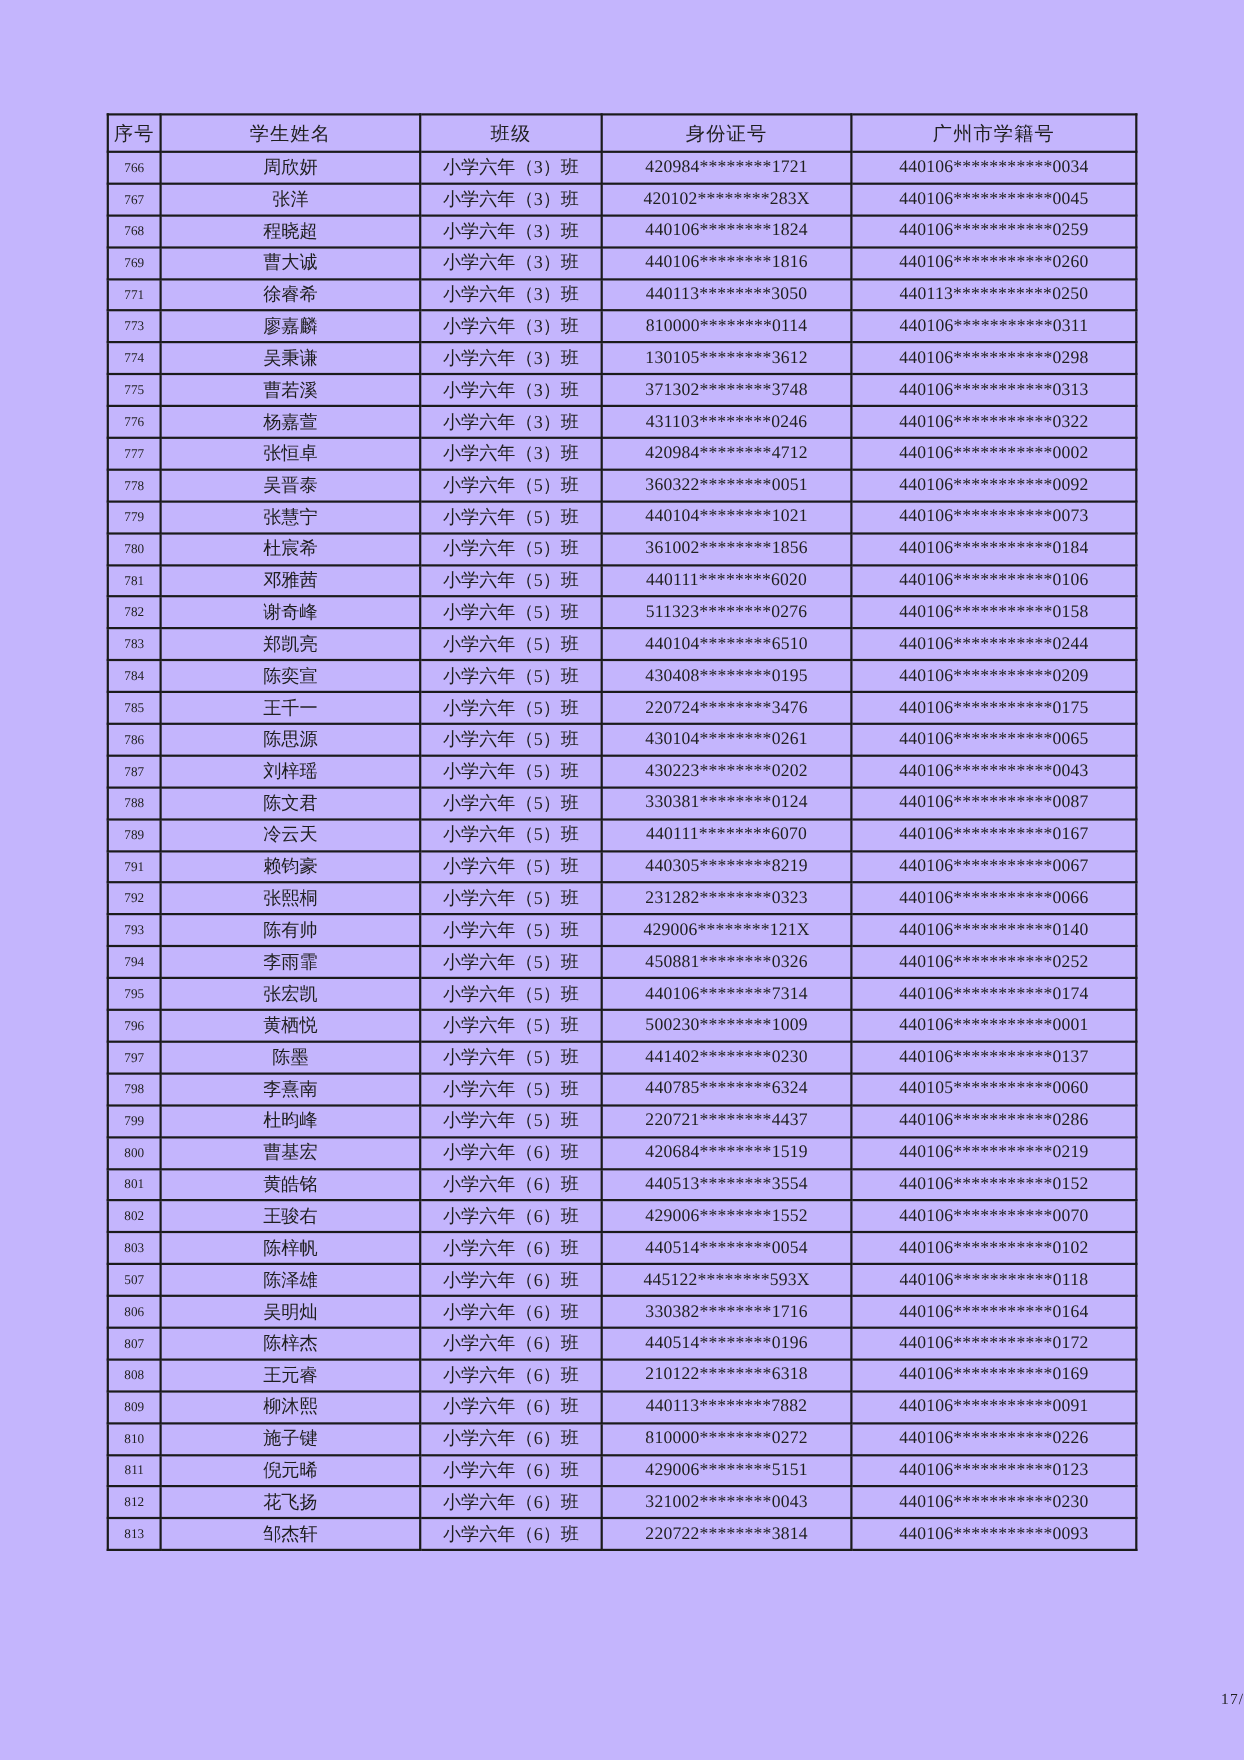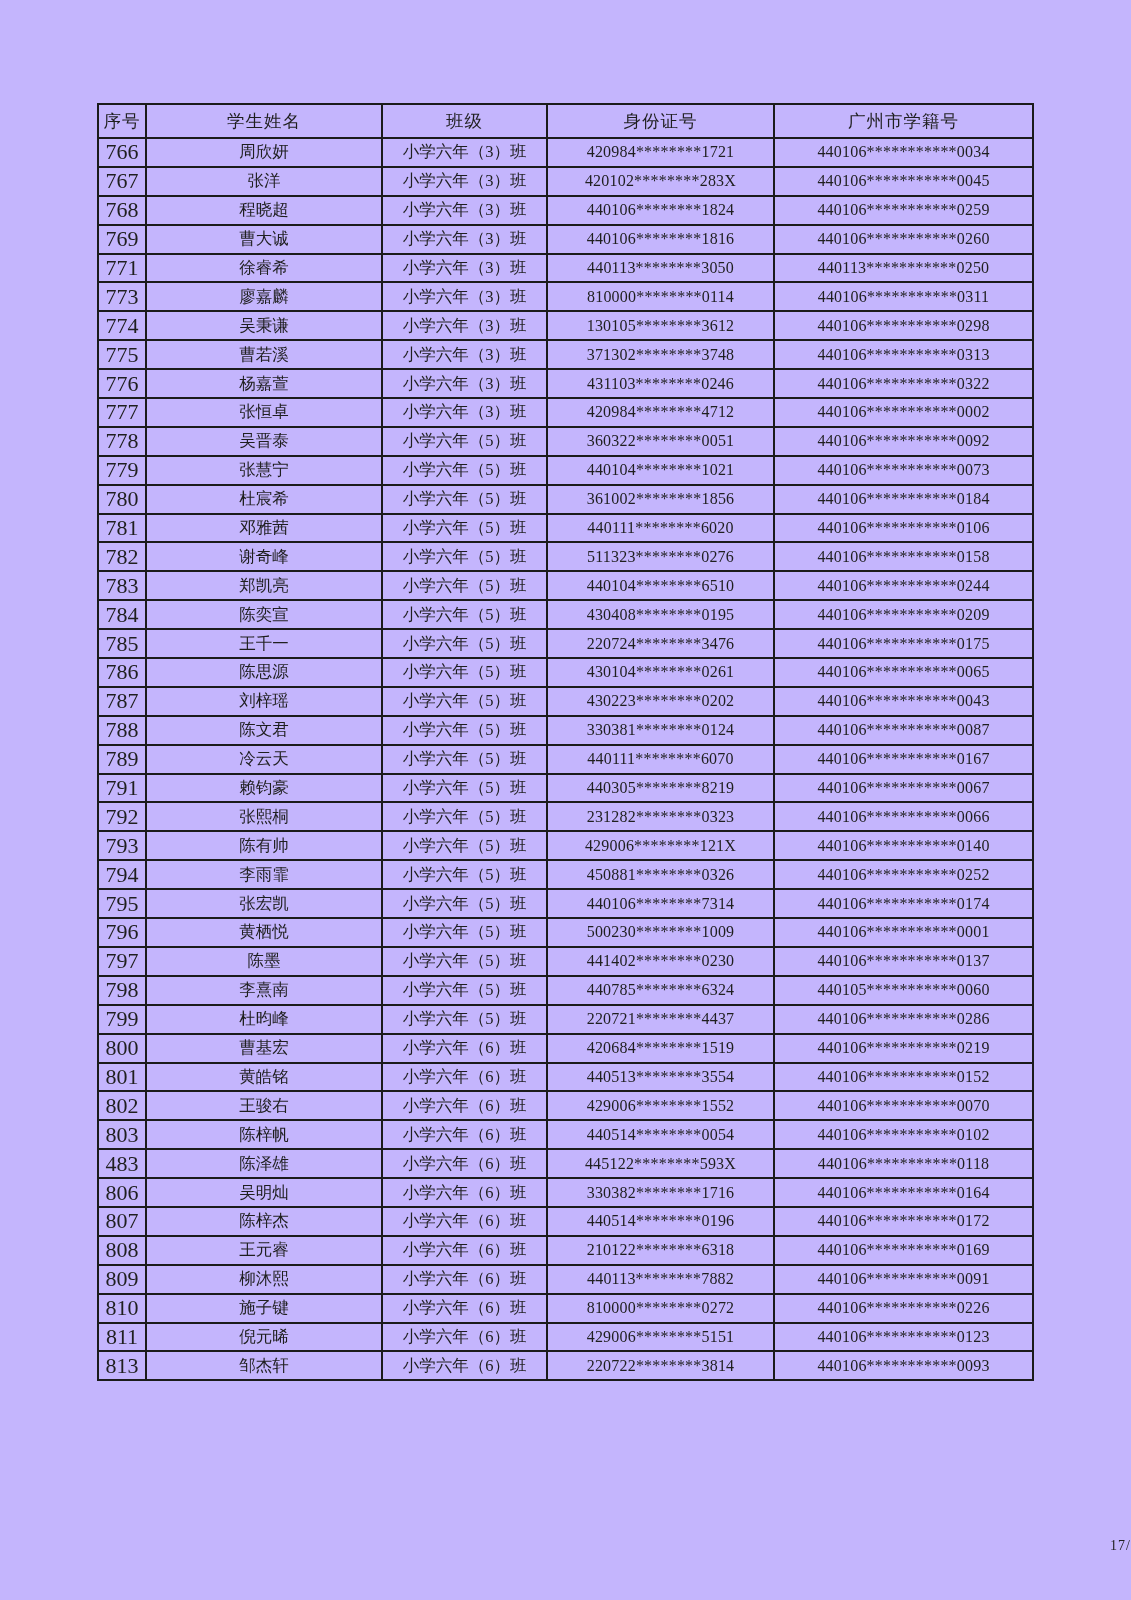--- a/index.html
+++ b/index.html
@@ -42,21 +42,21 @@
   }
   .roster-table tbody td {
     height: 26.9px;
     font-size: 16.5px;
   }
   .roster-table td.num {
     font-size: 16px;
     letter-spacing: 0.2px;
   }
   .roster-table td.serial {
-    font-size: 22px;
+    font-size: 12px;
   }
   .page-number {
     position: absolute;
     top: 1538px;
     left: 16px;
     width: 100%;
     text-align: right;
     font-size: 14px;
     letter-spacing: 1px;
   }
@@ -324,21 +324,21 @@
         <td class="num">440106***********0070</td>
       </tr>
         <tr>
         <td class="serial">803</td>
         <td>陈梓帆</td>
         <td>小学六年（6）班</td>
         <td class="num">440514********0054</td>
         <td class="num">440106***********0102</td>
       </tr>
         <tr>
-        <td class="serial">483</td>
+        <td class="serial">507</td>
         <td>陈泽雄</td>
         <td>小学六年（6）班</td>
         <td class="num">445122********593X</td>
         <td class="num">440106***********0118</td>
       </tr>
         <tr>
         <td class="serial">806</td>
         <td>吴明灿</td>
         <td>小学六年（6）班</td>
         <td class="num">330382********1716</td>
@@ -373,20 +373,27 @@
         <td class="num">440106***********0226</td>
       </tr>
         <tr>
         <td class="serial">811</td>
         <td>倪元晞</td>
         <td>小学六年（6）班</td>
         <td class="num">429006********5151</td>
         <td class="num">440106***********0123</td>
       </tr>
         <tr>
+        <td class="serial">812</td>
+        <td>花飞扬</td>
+        <td>小学六年（6）班</td>
+        <td class="num">321002********0043</td>
+        <td class="num">440106***********0230</td>
+      </tr>
+        <tr>
         <td class="serial">813</td>
         <td>邹杰轩</td>
         <td>小学六年（6）班</td>
         <td class="num">220722********3814</td>
         <td class="num">440106***********0093</td>
       </tr>
       </tbody>
   </table>
 
   <div class="page-number">17/21</div>

